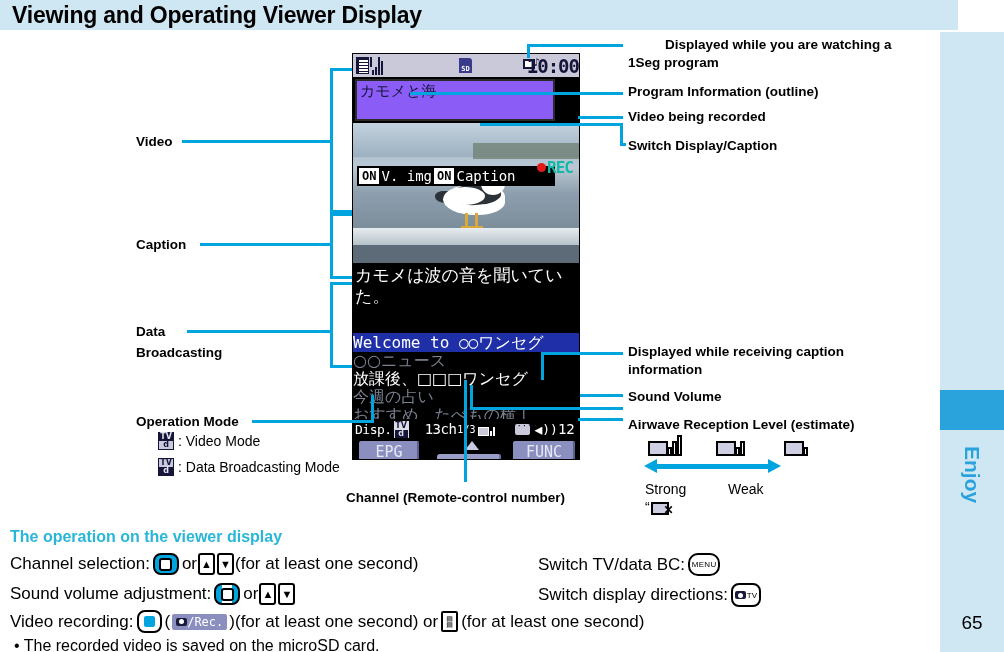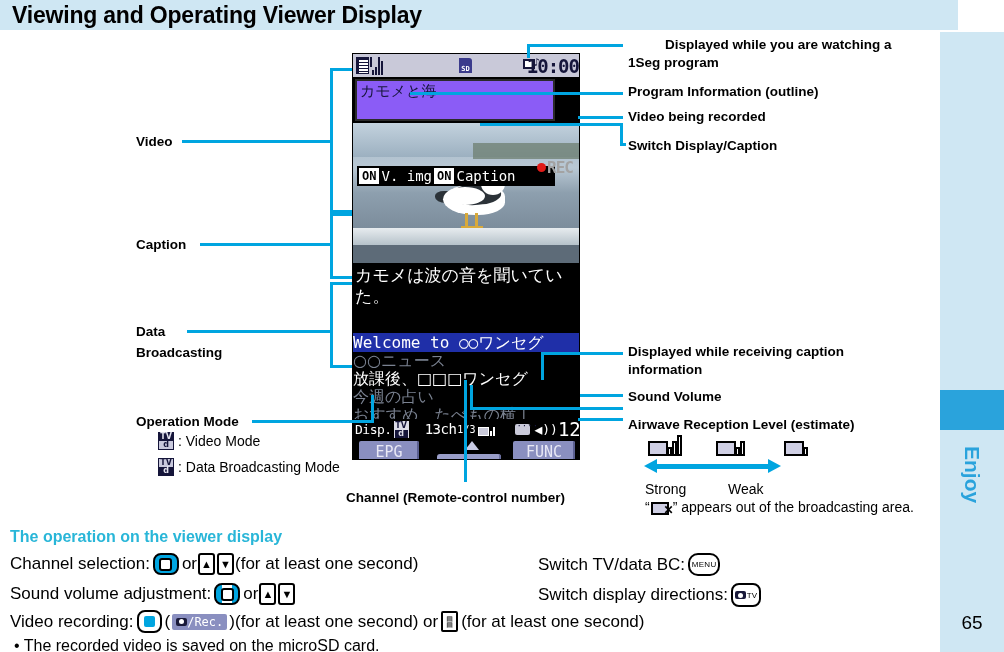--- a/index.html
+++ b/index.html
@@ -115,21 +115,21 @@
   .gull .foot{ position:absolute; width:11px; height:4px; background:#d8a93a; }
 
   
   .p-onoff { position:absolute; left:4px; top:112px; width:198px; height:20px;
      background:#000; display:flex; align-items:center; }
   .badge-on { background:#fff; color:#000; font-size:12px; font-weight:bold;
      padding:0 2px; margin:0 2px; font-family:"DejaVu Sans Mono", monospace;
      border:1px solid #fff; line-height:14px; }
   .p-onoff .t { color:#fff; font-size:14px; font-family:"DejaVu Sans Mono", monospace; }
 
-  .p-rec { position:absolute; right:6px; top:104px; color:#a3a3a3;
+  .p-rec { position:absolute; right:6px; top:104px; color:#14b8a6;
      font-size:16px; font-weight:bold; font-family:"DejaVu Sans Mono", monospace;
      letter-spacing:-1px;}
   .p-rec .dot{ display:inline-block; width:9px;height:9px;border-radius:50%;
      background:#e01b18; margin-right:1px; vertical-align:1px;}
 
   
   .p-caption { position:absolute; left:0; top:209px; width:228px; height:70px;
      background:#000; color:#fff; font-size:17px; line-height:21px;
      padding:2px 2px 0 2px; font-family:"DejaVu Sans", sans-serif; }
 
@@ -319,21 +319,21 @@
     </span>
     <span class="ch">13ch</span>
     <span style="font-size:10px;margin-left:1px;">1/3</span>
     <span class="recv-ic">
       <span class="scr"></span>
       <span class="b" style="left:12px;height:5px;"></span>
       <span class="b" style="left:15px;height:9px;"></span>
     </span>
     <span class="cap-ic"></span>
     <span class="vol-ic">◀))</span>
-    <span style="font-size:19px;margin-left:0;">12</span>
+    <span style="font-size:14px;margin-left:0;">12</span>
   </div>
 
   <div class="p-soft">
     <div class="sk epg">EPG</div>
 
     <div class="sk func">FUNC</div>
 
     <div class="dpad">
       <span class="tri up"></span>
 
@@ -433,21 +433,20 @@
 <div class="abs arrow-head" style="left:768px; top:459px; border-top:7px solid transparent; border-bottom:7px solid transparent; border-left:13px solid #00a5e0;"></div>
 <div class="abs lbl-plain" style="left:645px; top:481px;">Strong</div>
 <div class="abs lbl-plain" style="left:728px; top:481px;">Weak</div>
 
 <div class="abs" style="left:645px; top:499px; display:flex; align-items:center; font-size:14px; white-space:nowrap;">
   <span>“</span>
   <span class="rx-ic" style="width:21px;height:16px;margin:0 1px;">
     <span class="scr" style="width:18px;height:13px;"></span>
     <span style="position:absolute;right:-2px;bottom:-2px;font-weight:bold;font-size:12px;color:#000;">✕</span>
   </span>
-  <span>” appears out of the broadcasting area.</span>
 </div>
 
 <div class="abs" id="ops-heading">The operation on the viewer display</div>
 
 <div class="op-row" style="left:10px; top:553px;">
   <span>Channel selection:</span>
   <span class="key-round key-nav">
       <span class="inner"></span>
     </span>
   <span>or</span>

